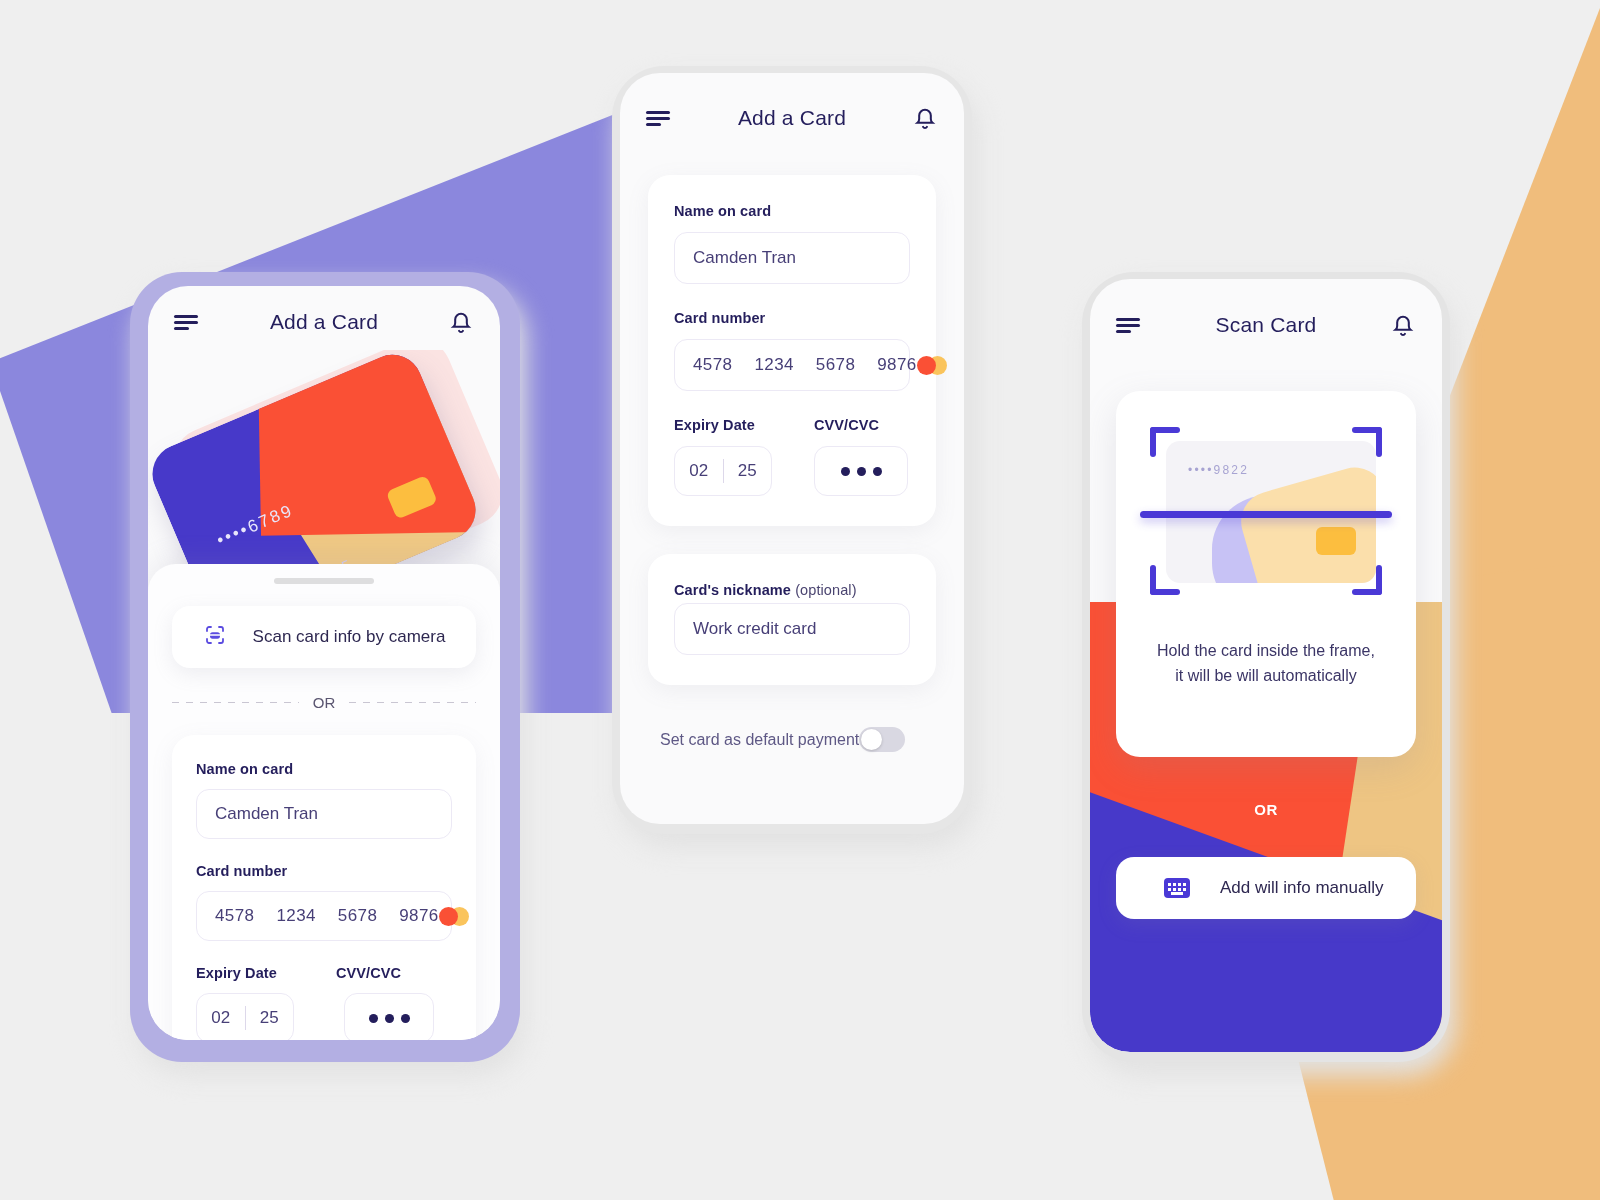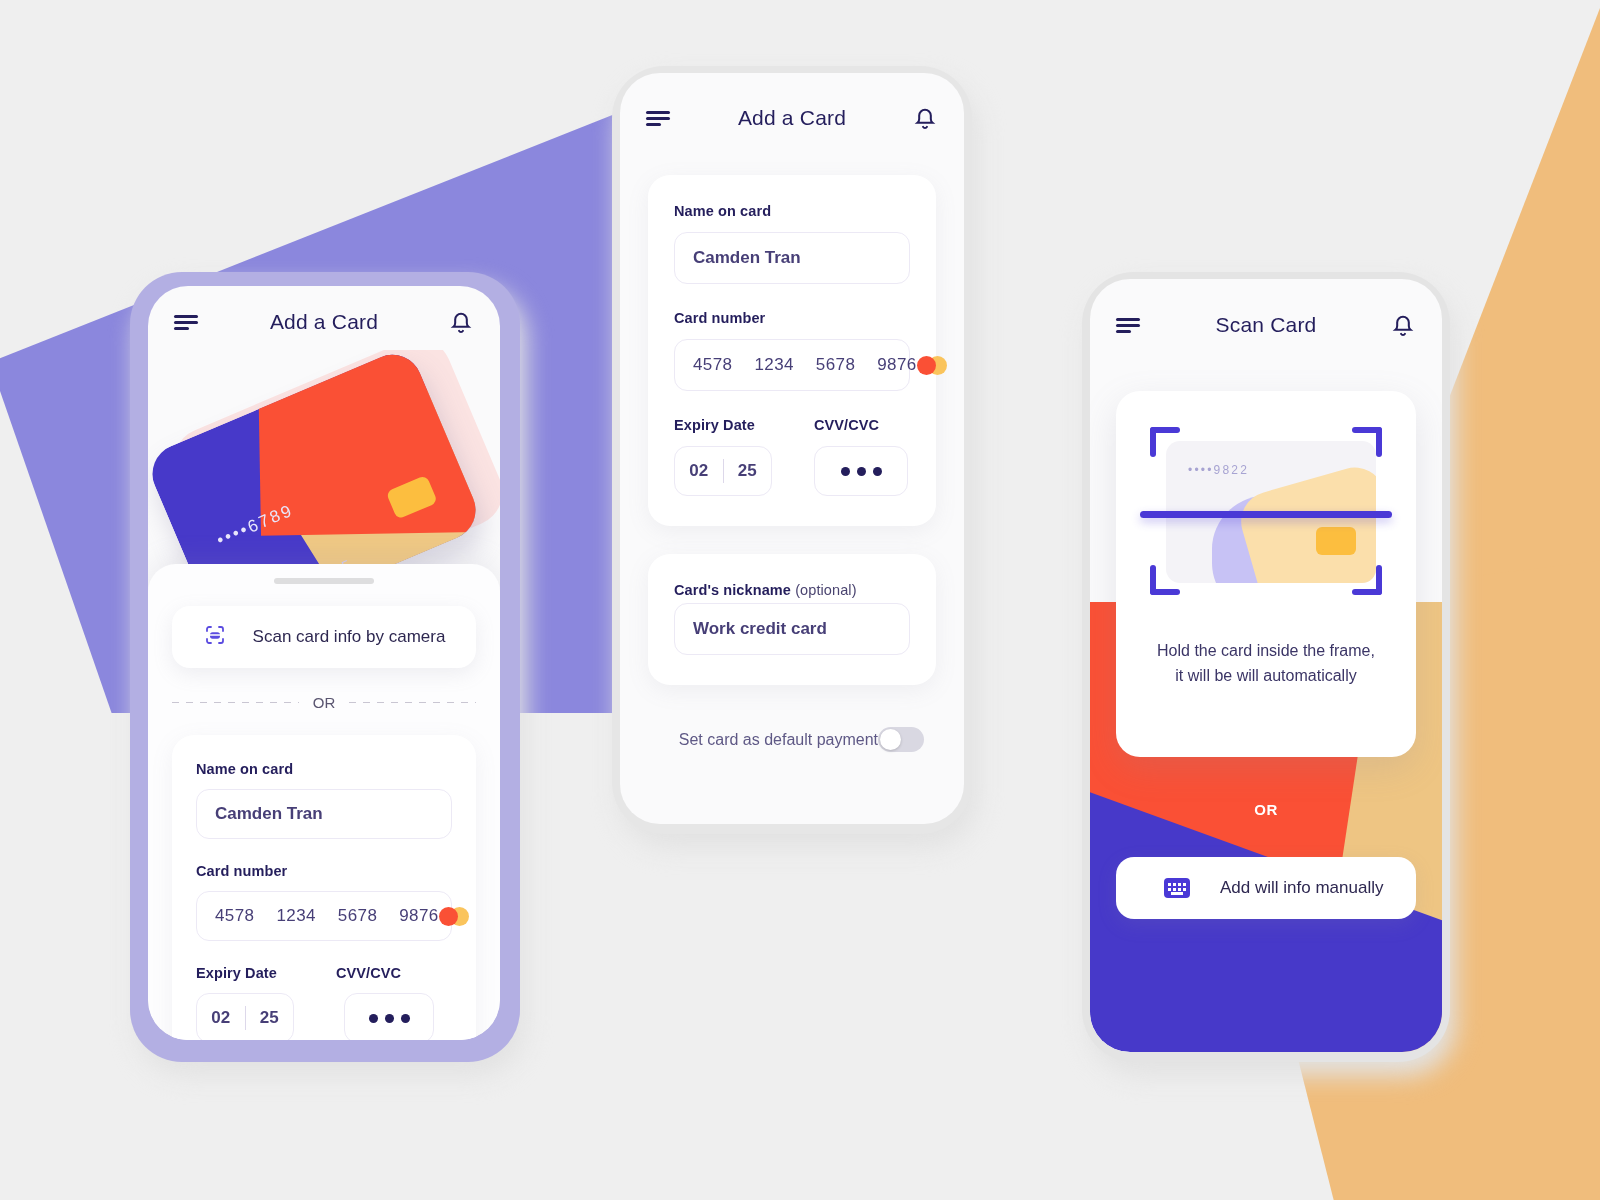--- a/index.html
+++ b/index.html
@@ -79,21 +79,21 @@
     font-size: 14.5px; font-weight: bold; color: #241e5c; letter-spacing: .1px;
   }
   .field-label .opt { font-weight: normal; color: #4a4470; }
   .input-box {
     border: 1px solid #ece9f5;
     border-radius: 13px;
     background: #fff;
     display: flex; align-items: center;
     color: #473f77;
   }
-  .input-box .val { font-size: 17px; color: #473f77; font-weight: bold; }
+  .input-box .val { font-size: 17px; color: #473f77; }
   .ccnum { display: flex; align-items: center; gap: 22px; font-size: 17px; color: #473f77; letter-spacing: .4px; }
   .mc { position: relative; width: 30px; height: 19px; flex: none; }
   .mc i { position: absolute; top: 0; width: 19px; height: 19px; border-radius: 50%; display: block; }
   .mc i.a { left: 0; background: #fa5035; }
   .mc i.b { right: 0; background: #fac45c; }
   .dots { display: flex; gap: 7px; }
   .dots i { width: 9px; height: 9px; border-radius: 50%; background: #241e5c; display: block; }
   .sep { width: 1px; background: #ddd8ea; }
 
   
@@ -381,21 +381,21 @@
       <div class="form-card" style="margin:28px 28px 0; padding:28px 26px 30px;">
         <div class="field-label">
           <span>Card's nickname</span>
           <span class="opt">(optional)</span>
         </div>
         <div class="input-box" style="height:52px; margin-top:5px; padding:0 18px;">
           <span class="val">Work credit card</span>
         </div>
       </div>
 
-      <div style="display:flex; align-items:center; justify-content:flex-end; margin:42px 40px 0;">
+      <div style="display:flex; align-items:center; justify-content:flex-start; margin:42px 40px 0;">
         <span style="font-size:16px; color:#5e5885;">Set card as default payment</span>
         <span class="toggle">
             <span class="knob"></span>
           </span>
       </div>
 
 
     </div>
   </div>
 

